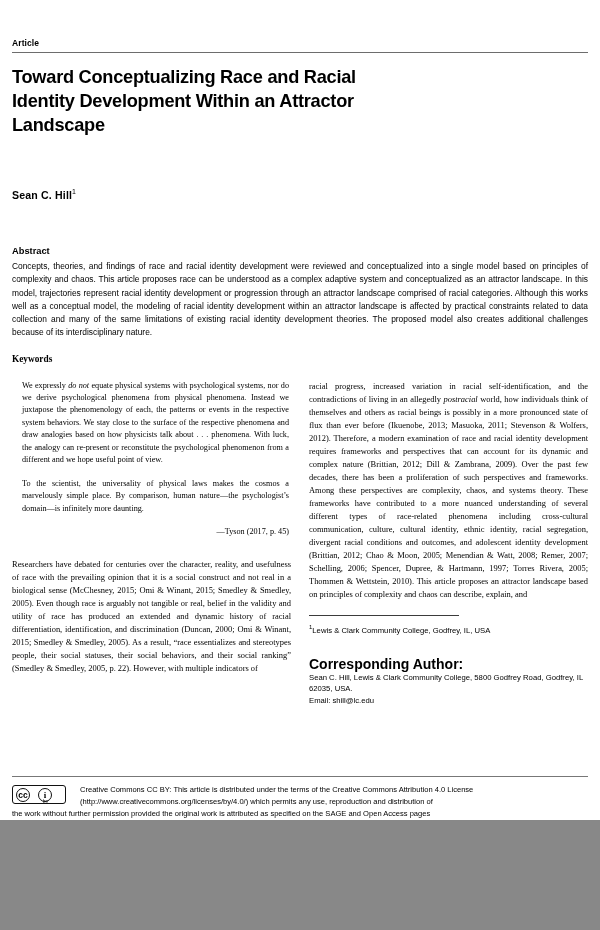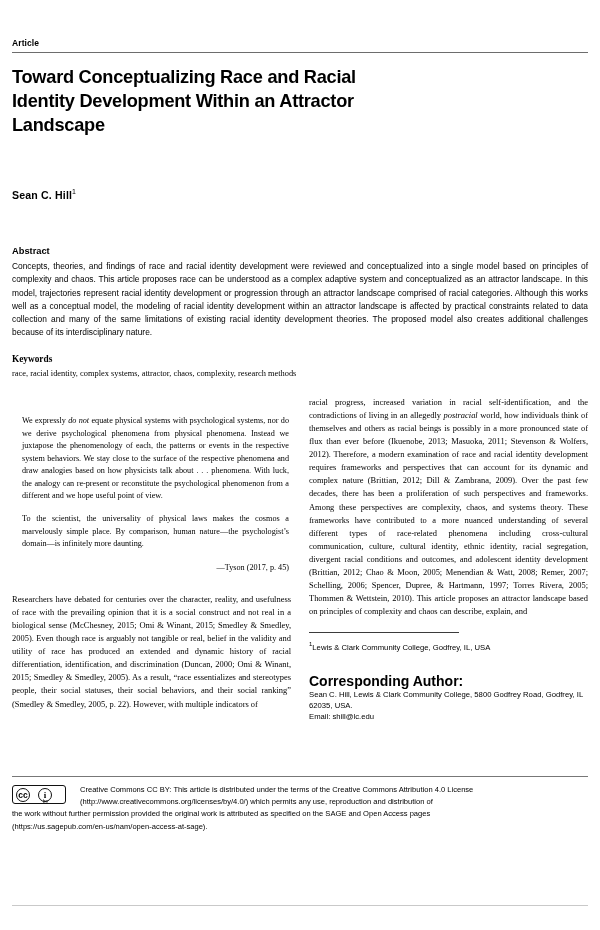--- a/index.html
+++ b/index.html
@@ -3,21 +3,21 @@
 <meta charset="utf-8">
 <style>
   html, body {
     margin: 0;
     padding: 0;
     background: #888;
   }
   .page {
     position: relative;
     width: 600px;
-    height: 930px;
+    height: 820px;
     background: #ffffff;
     overflow: hidden;
     font-family: "Liberation Sans", sans-serif;
     color: #000;
     box-sizing: border-box;
     padding-left: 16px;
   }
   .inner {
     position: absolute;
     left: 12px;
@@ -124,21 +124,21 @@
   .col { width: 280px; position: relative; }
 
   .epigraph {
     font-family: "Liberation Serif", serif;
     font-size: 8.2px;
     line-height: 1.52;
     text-align: justify;
     margin: 0 0 0 10px;
     padding-right: 2px;
   }
-  .epigraph.first { margin-top: 19px; }
+  .epigraph.first { margin-top: 0; }
   .epigraph i { font-style: italic; }
   .attrib {
     font-family: "Liberation Serif", serif;
     font-size: 8.2px;
     line-height: 1.5;
     margin-left: 10px;
     margin-top: 11px;
   }
   .attrib.right { text-align: right; margin-left: 0; padding-right: 2px; }
   .epi-gap { height: 11px; }
@@ -258,21 +258,20 @@
       <span>Sean C. Hill</span><sup>1</sup>
     </div>
 
     <div class="abstract-block">
       <div class="section-head">Abstract</div>
       <div class="abstract-text">Concepts, theories, and findings of race and racial identity development were reviewed and conceptualized into a single model based on principles of complexity and chaos. This article proposes race can be understood as a complex adaptive system and conceptualized as an attractor landscape. In this model, trajectories represent racial identity development or progression through an attractor landscape comprised of racial categories. Although this works well as a conceptual model, the modeling of racial identity development within an attractor landscape is affected by practical constraints related to data collection and many of the same limitations of existing racial identity development theories. The proposed model also creates additional challenges because of its interdisciplinary nature.</div>
     </div>
 
     <div class="keywords-block">
       <div class="section-head">Keywords</div>
-      <div class="keywords-text">race, racial identity, complex systems, attractor, chaos, complexity, research methods</div>
     </div>
 
     <div class="columns">
 
       <div class="col">
         <p class="epigraph first"><span>We expressly </span><i>do not</i><span> equate physical systems with psychological systems, nor do we derive psychological phenomena from physical phenomena. Instead we juxtapose the phenomenology of each, the patterns or events in the respective system behaviors. We stay close to the surface of the respective phenomena and draw analogies based on how physicists talk about . . . phenomena. With luck, the analogy can re-present or reconstitute the psychological phenomenon from a different and we hope useful point of view.</span></p>
 
         <div class="epi-gap"></div>
 
         <p class="epigraph">To the scientist, the universality of physical laws makes the cosmos a marvelously simple place. By comparison, human nature—the psychologist’s domain—is infinitely more daunting.</p>

